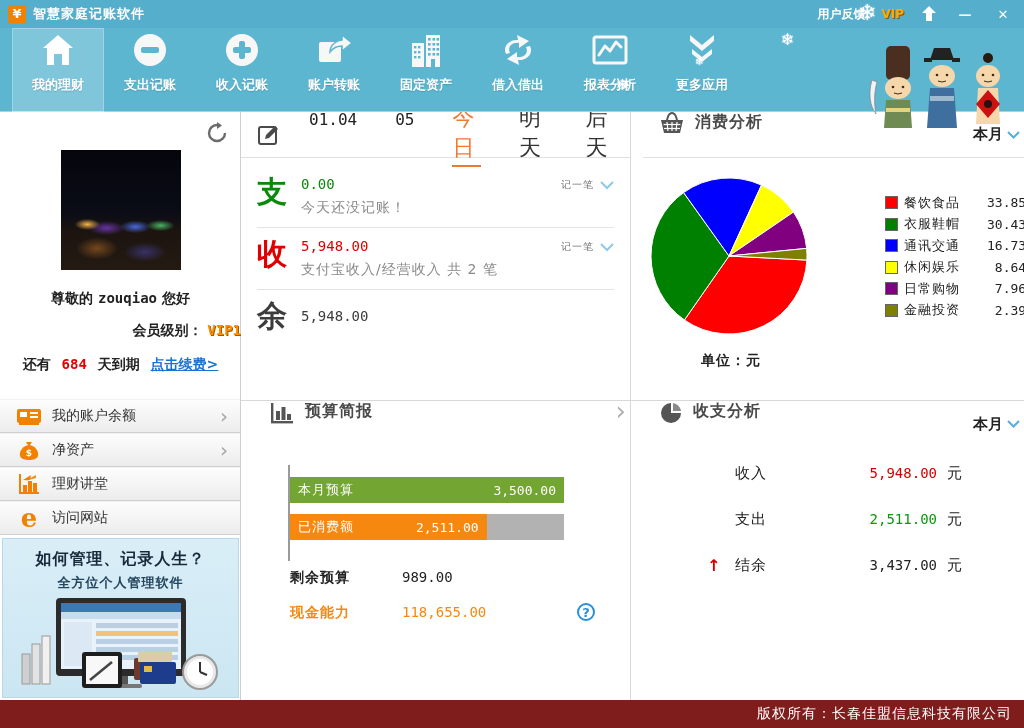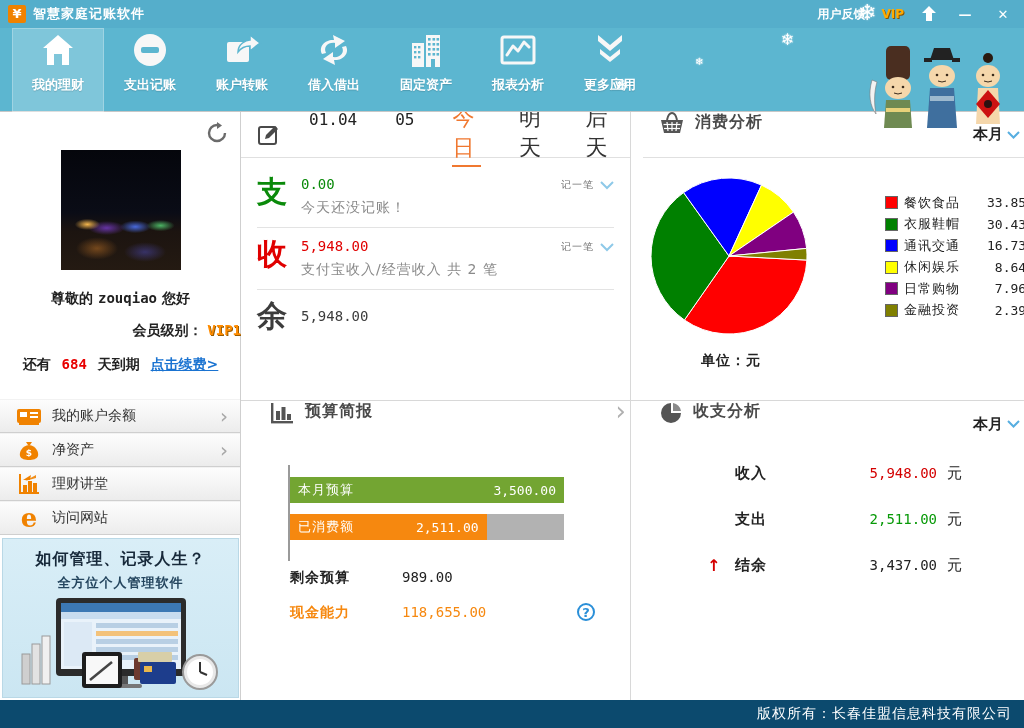--- a/index.html
+++ b/index.html
@@ -105,26 +105,26 @@
   .bar-fill .bl { color:#fff; font-size:13px; letter-spacing:1px; white-space:nowrap; }
   .bar-fill .bv { color:#fff; font-size:13px; font-family:"DejaVu Sans Mono",monospace; }
   .budget-stat { position:absolute; left:49px; display:flex; font-size:14px; }
   .budget-stat .lab { width:112px; letter-spacing:1px; font-weight:bold; }
   .budget-stat .val { font-family:"DejaVu Sans Mono",monospace; }
   .q-icon { position:absolute; left:336px; top:202px; width:18px; height:18px; border:2px solid #2a8fd8; border-radius:50%; color:#2a8fd8; font-size:13px; font-weight:bold; text-align:center; line-height:15px; cursor:pointer; }
 
   
   .ana-row { position:absolute; width:100%; display:flex; align-items:center; }
   .ana-arrow { position:absolute; left:76px; font-size:16px; font-weight:bold; color:#d40000; }
-  .ana-label { position:absolute; left:104px; font-size:15px; color:#222; letter-spacing:1px; font-weight:bold; }
+  .ana-label { position:absolute; left:104px; font-size:15px; color:#222; letter-spacing:1px; font-weight:normal; }
   .ana-value { position:absolute; left:214px; width:92px; text-align:right; font-size:14px; font-family:"DejaVu Sans Mono",monospace; }
   .ana-unit { position:absolute; left:316px; font-size:15px; color:#222; }
 
   
-  .footer { position:absolute; left:0; top:700px; width:1024px; height:28px; background:#0c4a6e; display:flex; align-items:center; justify-content:flex-end; padding-right:12px; }
+  .footer { position:absolute; left:0; top:700px; width:1024px; height:28px; background:#7f1d1d; display:flex; align-items:center; justify-content:flex-end; padding-right:12px; }
   .footer span { color:#fff; font-size:14px; letter-spacing:1px; }
 </style>
 </head>
 <body>
 
 <div class="window">
 
   <div class="titlebar">
     <span class="app-icon">¥</span>
     <span class="app-title">智慧家庭记账软件</span>
@@ -160,35 +160,36 @@
         <span class="tool-icon">
           <svg width="38" height="38" viewBox="0 0 38 38">
               <circle cx="19" cy="19" r="16" fill="#f7f7f7"></circle>
               <rect x="10" y="16" width="18" height="6" rx="2" fill="#5cb6d0"></rect>
             </svg>
         </span>
         <span class="tool-label">支出记账</span>
       </div>
       <div class="tool-item">
         <span class="tool-icon">
+          <svg width="38" height="38" viewBox="0 0 38 38">
+              <circle cx="19" cy="19" r="16" fill="#f7f7f7"></circle>
+              <rect x="10" y="16" width="18" height="6" rx="2" fill="#5cb6d0"></rect>
+              <rect x="16" y="10" width="6" height="18" rx="2" fill="#5cb6d0"></rect>
+            </svg>
+        </span>
+        <span class="tool-label">收入记账</span>
+      </div>
+      <div class="tool-item">
+        <span class="tool-icon">
           <svg width="40" height="36" viewBox="0 0 40 36">
               <rect x="5" y="10" width="22" height="20" rx="2" fill="#f7f7f7"></rect>
               <path d="M16 20 C16 12 24 8 28 8 L28 3 L38 11 L28 19 L28 14 C23 14 19 16 16 20 Z" fill="#f7f7f7" stroke="#5cb6d0" stroke-width="1.5"></path>
             </svg>
         </span>
         <span class="tool-label">账户转账</span>
-      </div>
-      <div class="tool-item">
-        <span class="tool-icon">
-          <svg width="40" height="36" viewBox="0 0 40 36">
-              <path d="M8 22 C4 14 12 7 20 8 L19 3 L31 9 L21 16 L21 11 C14 10 9 15 12 21 Z" fill="#f7f7f7"></path>
-              <path d="M32 14 C36 22 28 29 20 28 L21 33 L9 27 L19 20 L19 25 C26 26 31 21 28 15 Z" fill="#f7f7f7"></path>
-            </svg>
-        </span>
-        <span class="tool-label">借入借出</span>
       </div>
       <div class="tool-item">
         <span class="tool-icon">
           <svg width="40" height="38" viewBox="0 0 40 38">
             <rect x="6" y="12" width="12" height="24" fill="#f7f7f7"></rect>
             <rect x="20" y="4" width="14" height="32" fill="#f7f7f7"></rect>
             <g fill="#5cb6d0">
               <rect x="8" y="15" width="2.4" height="2.4"></rect>
                 <rect x="12" y="15" width="2.4" height="2.4"></rect>
               <rect x="8" y="20" width="2.4" height="2.4"></rect>
@@ -205,20 +206,29 @@
                 <rect x="26.5" y="17" width="2.6" height="2.6"></rect>
                 <rect x="30.5" y="17" width="2.6" height="2.6"></rect>
               <rect x="22" y="22" width="2.6" height="2.6"></rect>
                 <rect x="26.5" y="22" width="2.6" height="2.6"></rect>
                 <rect x="30.5" y="22" width="2.6" height="2.6"></rect>
               <rect x="25" y="28" width="4" height="8"></rect>
             </g>
           </svg>
         </span>
         <span class="tool-label">固定资产</span>
+      </div>
+      <div class="tool-item">
+        <span class="tool-icon">
+          <svg width="40" height="36" viewBox="0 0 40 36">
+              <path d="M8 22 C4 14 12 7 20 8 L19 3 L31 9 L21 16 L21 11 C14 10 9 15 12 21 Z" fill="#f7f7f7"></path>
+              <path d="M32 14 C36 22 28 29 20 28 L21 33 L9 27 L19 20 L19 25 C26 26 31 21 28 15 Z" fill="#f7f7f7"></path>
+            </svg>
+        </span>
+        <span class="tool-label">借入借出</span>
       </div>
       <div class="tool-item">
         <span class="tool-icon">
           <svg width="40" height="34" viewBox="0 0 40 34">
               <rect x="4" y="4" width="32" height="26" rx="2" fill="none" stroke="#f7f7f7" stroke-width="3"></rect>
               <polyline points="9,22 15,13 20,18 26,9 31,14" fill="none" stroke="#f7f7f7" stroke-width="3" stroke-linecap="round" stroke-linejoin="round"></polyline>
             </svg>
         </span>
         <span class="tool-label">报表分析</span>
       </div>

